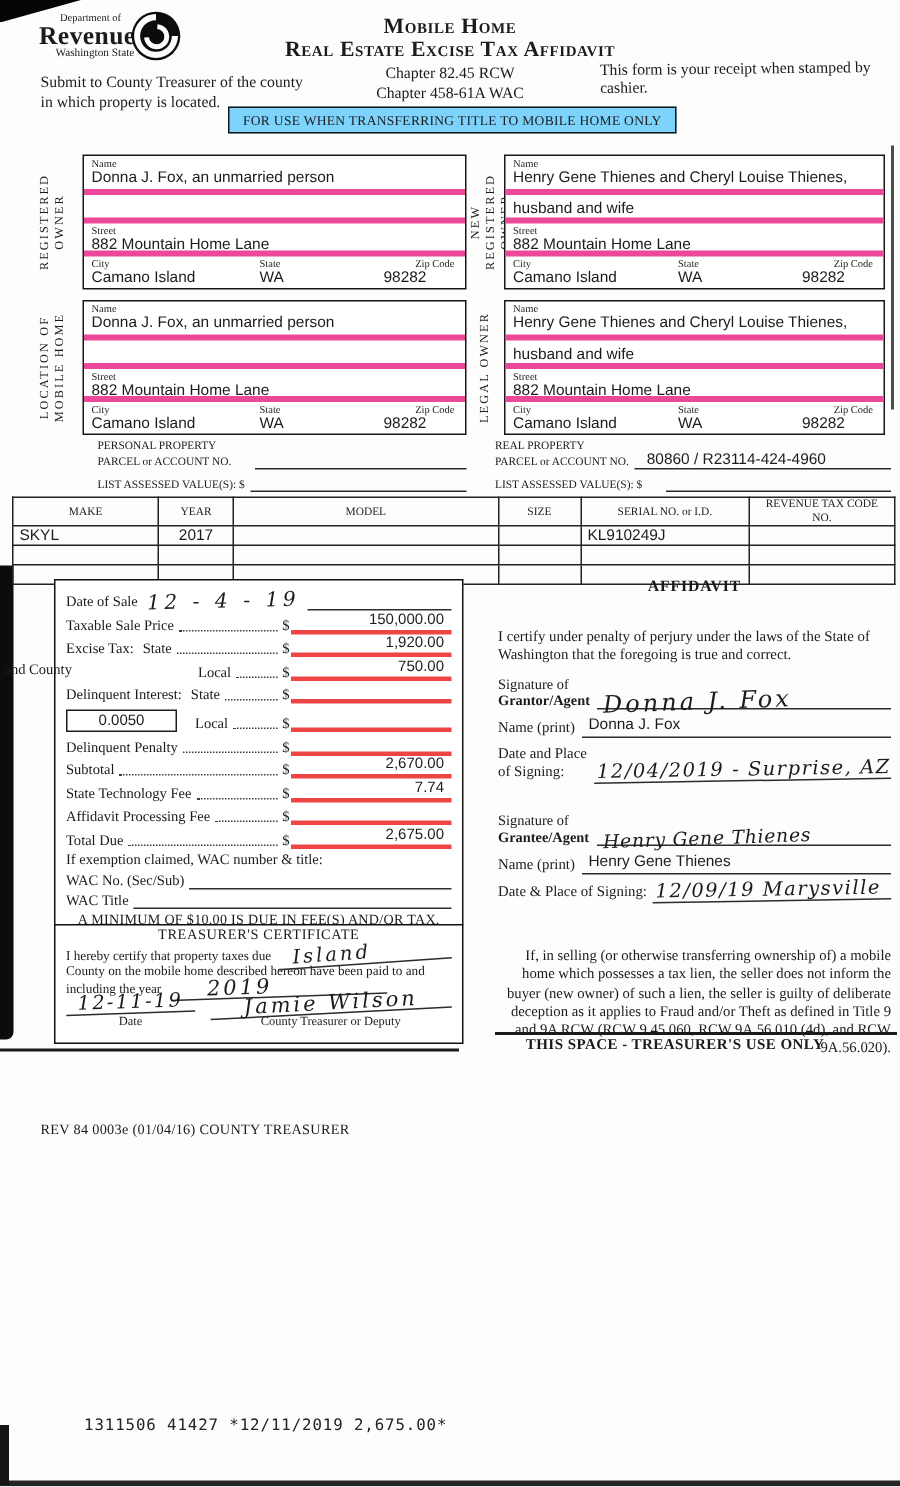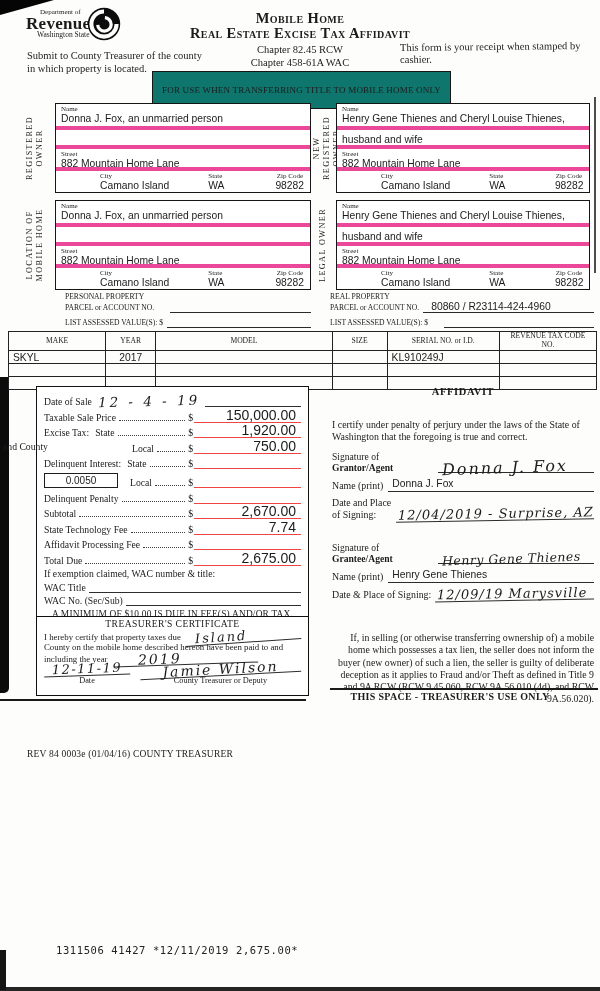--- a/index.html
+++ b/index.html
@@ -22,39 +22,39 @@
   .logo-dept{font-size:7px;line-height:7px;margin-left:14px;}
   .logo-rev{font-weight:bold;font-size:17px;line-height:15px;letter-spacing:0.3px;}
   .logo-state{font-size:7.5px;line-height:8px;margin-left:11px;}
   .logo-swirl{margin-left:-4px;margin-top:-3px;}
 
   .title-block{position:absolute;left:160px;top:11px;width:280px;text-align:center;}
   .title1,.title2{font-weight:bold;font-variant:small-caps;font-size:14.5px;line-height:15px;letter-spacing:0.4px;}
   .chapters{position:absolute;left:205px;top:44px;width:190px;text-align:center;font-size:10.5px;line-height:12.5px;}
   .receipt-note{position:absolute;left:400px;top:41px;width:190px;font-size:10.5px;line-height:12px;transform:rotate(-0.6deg);}
   .submit-note{position:absolute;left:27px;top:50px;width:180px;font-size:10.5px;line-height:12.5px;}
-  .use-box{position:absolute;left:152px;top:71px;border:1.4px solid #161616;padding:13px 9px;
-           font-size:9px;letter-spacing:0.2px;background:#0f766e;}
+  .use-box{position:absolute;left:152px;top:71px;border:1.4px solid #161616;padding:3px 9px;
+           font-size:9px;letter-spacing:0.2px;background:#7dd3fc;}
   .print-note{position:absolute;left:55px;top:87px;font-size:7px;line-height:8.5px;letter-spacing:0.2px;}
 
   
   .vlabel{position:absolute;width:90px;height:22px;transform:rotate(-90deg);
           font-size:8.2px;line-height:10px;letter-spacing:1.4px;text-align:center;}
 
   
   .owner-box{position:absolute;width:256px;height:90px;border:1.6px solid #161616;background:#fff;box-sizing:border-box;}
   .ob-row{border-bottom:4px solid #ec4899;padding:0 5px;box-sizing:border-box;overflow:hidden;}
   .ob-name{height:26px;}
   .ob-name2{height:19px;}
   .ob-street{height:22px;}
   .ob-city{height:20px;border-bottom:none;display:flex;}
   .fl{font-size:7px;line-height:8px;padding-top:1px;}
   .fv{font-family:"Liberation Sans",sans-serif;font-size:10.3px;line-height:11px;white-space:nowrap;}
   .ob-name2 .fv{padding-top:4px;}
-  .col{box-sizing:border-box;margin-left:39px;}
+  .col{box-sizing:border-box;}
   .col.city{flex:1.45;}
   .col.state{width:62px;}
   .col.zip{width:70px;}
   .col.zip .fl{text-align:right;padding-right:2px;}
   .col.zip .fv{text-align:center;}
 
   
   .parcel{position:absolute;font-size:7.6px;line-height:8.6px;}
   .parcel .row{display:flex;align-items:flex-end;}
   .ufill{flex:1;border-bottom:1px solid #2a2a2a;margin-left:4px;height:10px;}
@@ -70,37 +70,37 @@
 
   
   .fee-box{position:absolute;left:36px;top:386px;width:273px;height:231px;border:1.7px solid #121212;
            box-sizing:border-box;padding:3px 7px 0 7px;background:#fff;}
   .fee-line{display:flex;align-items:flex-end;height:15.5px;font-size:9.7px;line-height:11px;}
   .fee-prefix{margin-right:6px;white-space:nowrap;}
   .fee-label{white-space:nowrap;}
   .indent .fee-label{margin-left:88px;}
   .fee-leader{flex:1;border-bottom:1.3px dotted #3c3c3c;margin:0 3px 2px 3px;min-width:6px;}
   .fee-cur{margin:0 1px 0 0;}
-  .fee-val{width:102px;border-bottom:1px solid #ef4444;text-align:right;font-family:"Liberation Sans",sans-serif;
-           font-size:14px;padding:0 5px 1px 0;}
+  .fee-val{width:102px;border-bottom:3px solid #ef4444;text-align:right;font-family:"Liberation Sans",sans-serif;
+           font-size:10px;padding:0 5px 1px 0;}
   .date-line{height:17px;}
   .date-hand{font-size:13.5px;letter-spacing:3px;margin:0 2px 0 6px;transform:rotate(-1.5deg);white-space:nowrap;}
   .solid-filler{flex:1;border-bottom:1px solid #2e2e2e;height:12px;margin-left:3px;}
   .l-rate{height:19px;}
   .rate-box{border:1.6px solid #1d1d1d;width:72px;text-align:center;font-size:10px;margin:0 12px 0 0;line-height:13px;}
   .wac-note{font-size:9.7px;height:12.5px;line-height:11.5px;margin-top:2px;}
   .wac-line{display:flex;align-items:flex-end;font-size:9.7px;height:13px;line-height:11px;}
   .min-note{text-align:center;font-size:9.4px;margin-top:3px;letter-spacing:0.2px;}
   .and-county{position:absolute;left:3px;top:441px;font-size:9.7px;background:transparent;z-index:3;}
 
   
   .aff{position:absolute;left:332px;top:386px;width:262px;font-size:9.9px;line-height:12px;}
   .aff-title{text-align:center;font-weight:bold;font-size:10.5px;letter-spacing:0.6px;}
   .aff-cert{margin-top:21px;}
-  .sig-row{display:flex;align-items:flex-start;margin-top:9px;gap:40px;}
+  .sig-row{display:flex;align-items:flex-start;margin-top:9px;}
   .sig-lab{font-size:9.6px;line-height:10.5px;white-space:nowrap;}
   .sig-lab .b{font-weight:bold;}
   .sig-line{flex:1;border-bottom:1px solid #2c2c2c;margin-left:5px;position:relative;height:20px;}
   .sig-script{position:absolute;left:4px;bottom:-2px;font-size:16px;letter-spacing:2px;white-space:nowrap;transform:rotate(-2deg);}
   .sig-script.small{font-size:12.5px;letter-spacing:0.5px;}
   .print-row,.dater{display:flex;align-items:flex-end;margin-top:5px;}
   .print-val{flex:1;border-bottom:1px solid #2c2c2c;margin-left:5px;font-family:"Liberation Sans",sans-serif;
              font-size:10.3px;padding:0 0 1px 4px;white-space:nowrap;}
   .date-val{flex:1;border-bottom:1px solid #2c2c2c;margin-left:4px;font-size:13px;letter-spacing:1px;
             padding:0 0 0 2px;white-space:nowrap;transform:rotate(-1deg);}
@@ -453,25 +453,25 @@
 
     <div class="fee-line">
       <span class="fee-label">Total Due</span>
       <span class="fee-leader"></span>
       <span class="fee-cur">$</span>
       <span class="fee-val">2,675.00</span>
     </div>
 
     <div class="wac-note">If exemption claimed, WAC number &amp; title:</div>
     <div class="wac-line">
+      <span>WAC No. (Sec/Sub)</span>
+      <span class="solid-filler"></span>
+    </div>
+    <div class="wac-line">
       <span>WAC Title</span>
-      <span class="solid-filler"></span>
-    </div>
-    <div class="wac-line">
-      <span>WAC No. (Sec/Sub)</span>
       <span class="solid-filler"></span>
     </div>
     <div class="min-note">A MINIMUM OF $10.00 IS DUE IN FEE(S) AND/OR TAX.</div>
   </div>
 
   <div class="aff">
     <div class="aff-title">AFFIDAVIT</div>
     <div class="aff-cert">I certify under penalty of perjury under the laws of the State of Washington that the foregoing is true and correct.</div>
 
     <div class="sig-row">

